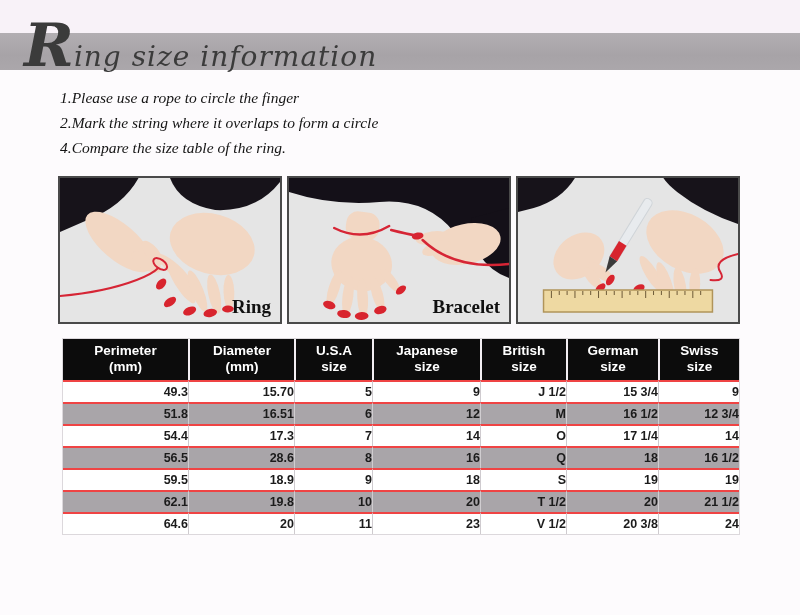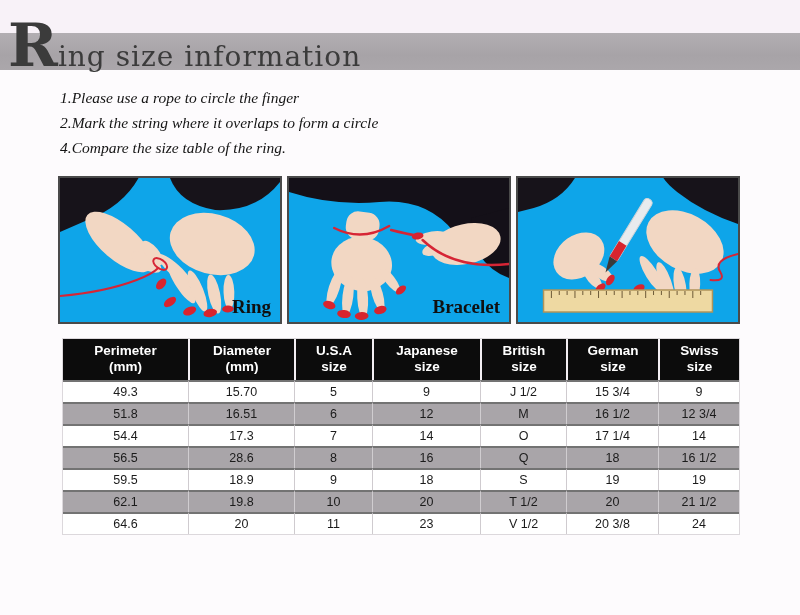--- a/index.html
+++ b/index.html
@@ -7,55 +7,55 @@
   body {
     width:800px; height:615px; overflow:hidden; position:relative;
     background:#fdfbfd; font-family:"Liberation Sans", sans-serif;
   }
   .top-strip { height:33px; background:#f8f2f8; }
   .band {
     height:37px; position:relative;
     background:linear-gradient(180deg,#b2aeb2 0%,#a7a3a7 60%,#aba7ab 100%);
   }
   .band-title {
-    position:absolute; left:8px; bottom:9px; line-height:0; white-space:nowrap;
-    font-family:"DejaVu Serif", serif; color:#3b3b3b;
+    position:absolute; left:24px; bottom:9px; line-height:0; white-space:nowrap;
+    font-family:"DejaVu Serif", serif; font-style:italic; color:#3b3b3b;
   }
   .band-title .initial { font-size:60px; font-weight:bold; }
   .band-title .rest { font-size:28px; letter-spacing:1px; }
   .instructions { margin:20px 0 0 60px;font-family:Liberation Serif, serif; }
   .instructions p {
     margin:0 0 9px 0; line-height:16px; font-size:15.5px; font-style:italic;
     color:#141414;
   }
   .photos { display:flex; gap:5px; margin:20px 0 0 58px; }
   .photo {
-    width:224px; height:148px; position:relative; background:#0ea5e9;
+    width:224px; height:148px; position:relative; background:#e5e5e5;
     border:2px solid #4a4a4a; overflow:hidden; flex:0 0 auto;
   }
   .photo svg { position:absolute; left:0; top:0; width:100%; height:100%; }
   .photo-label {
     position:absolute; right:9px; bottom:4px; z-index:2;
     font-family:"Liberation Serif", serif; font-weight:bold; font-size:19px; color:#101010;
   }
   table.size-table {
     margin:14px 0 0 62px; width:676px; table-layout:fixed;
     border-collapse:separate; border-spacing:0; border:1px solid #dcd8dc;
     background:#701a75;
   }
   .size-table thead th {
     background:#0c0c0c; color:#ffffff; font-weight:bold; font-size:13.5px;
     line-height:16px; padding:4px 0 5px 0; border-left:2px solid #f3eff3;
     text-align:center;
   }
   .size-table thead th:first-child { border-left:none; }
   .size-table tbody td {
-    background:#ffffff; height:22px; text-align:center; vertical-align:middle;
-    font-size:12.5px; font-weight:normal; color:#1b1b1b; padding:0;
-    border-top:2px solid #737373; border-left:1px solid #cfcbcf;
+    background:#ffffff; height:22px; text-align:right; vertical-align:middle;
+    font-size:12.5px; font-weight:bold; color:#1b1b1b; padding:0;
+    border-top:2px solid #ef4444; border-left:1px solid #cfcbcf;
   }
   .size-table tbody td:first-child { border-left:none; }
   .size-table tbody tr.alt td {
     background:#a9a5a9; border-left-color:rgba(255,255,255,.45);
   }
 </style>
 </head>
 <body>
 
 <div class="top-strip"></div>

